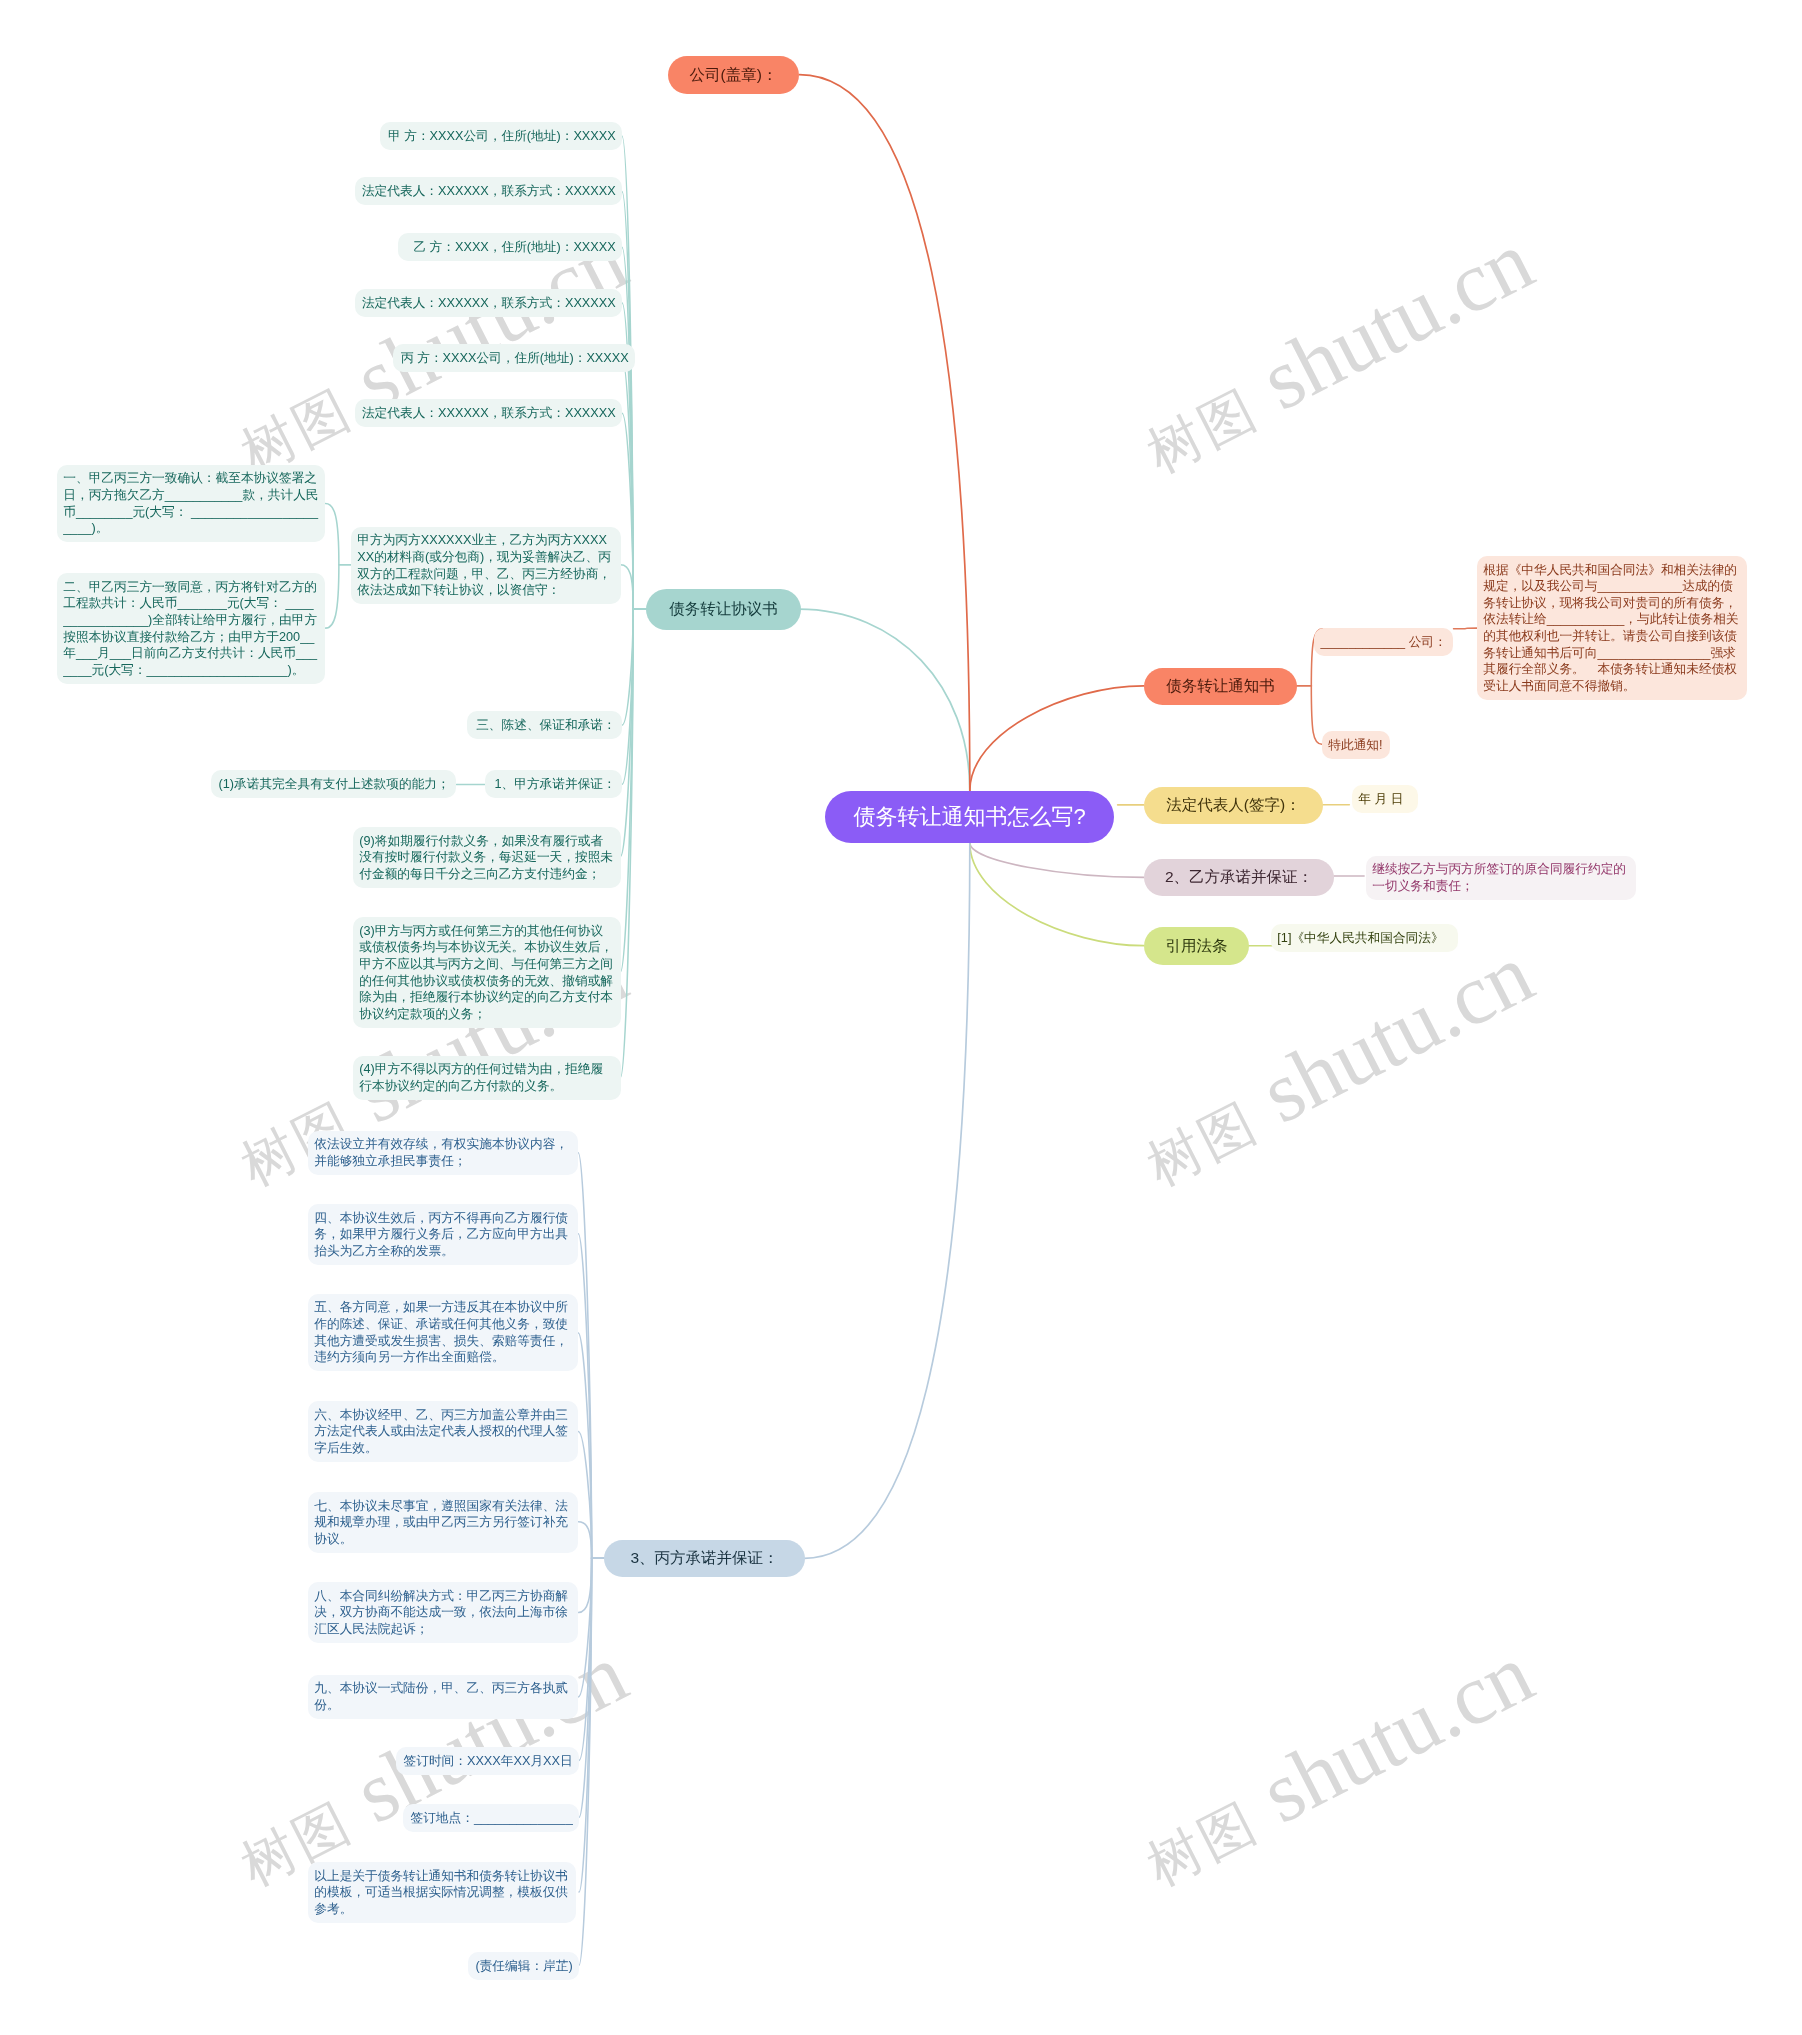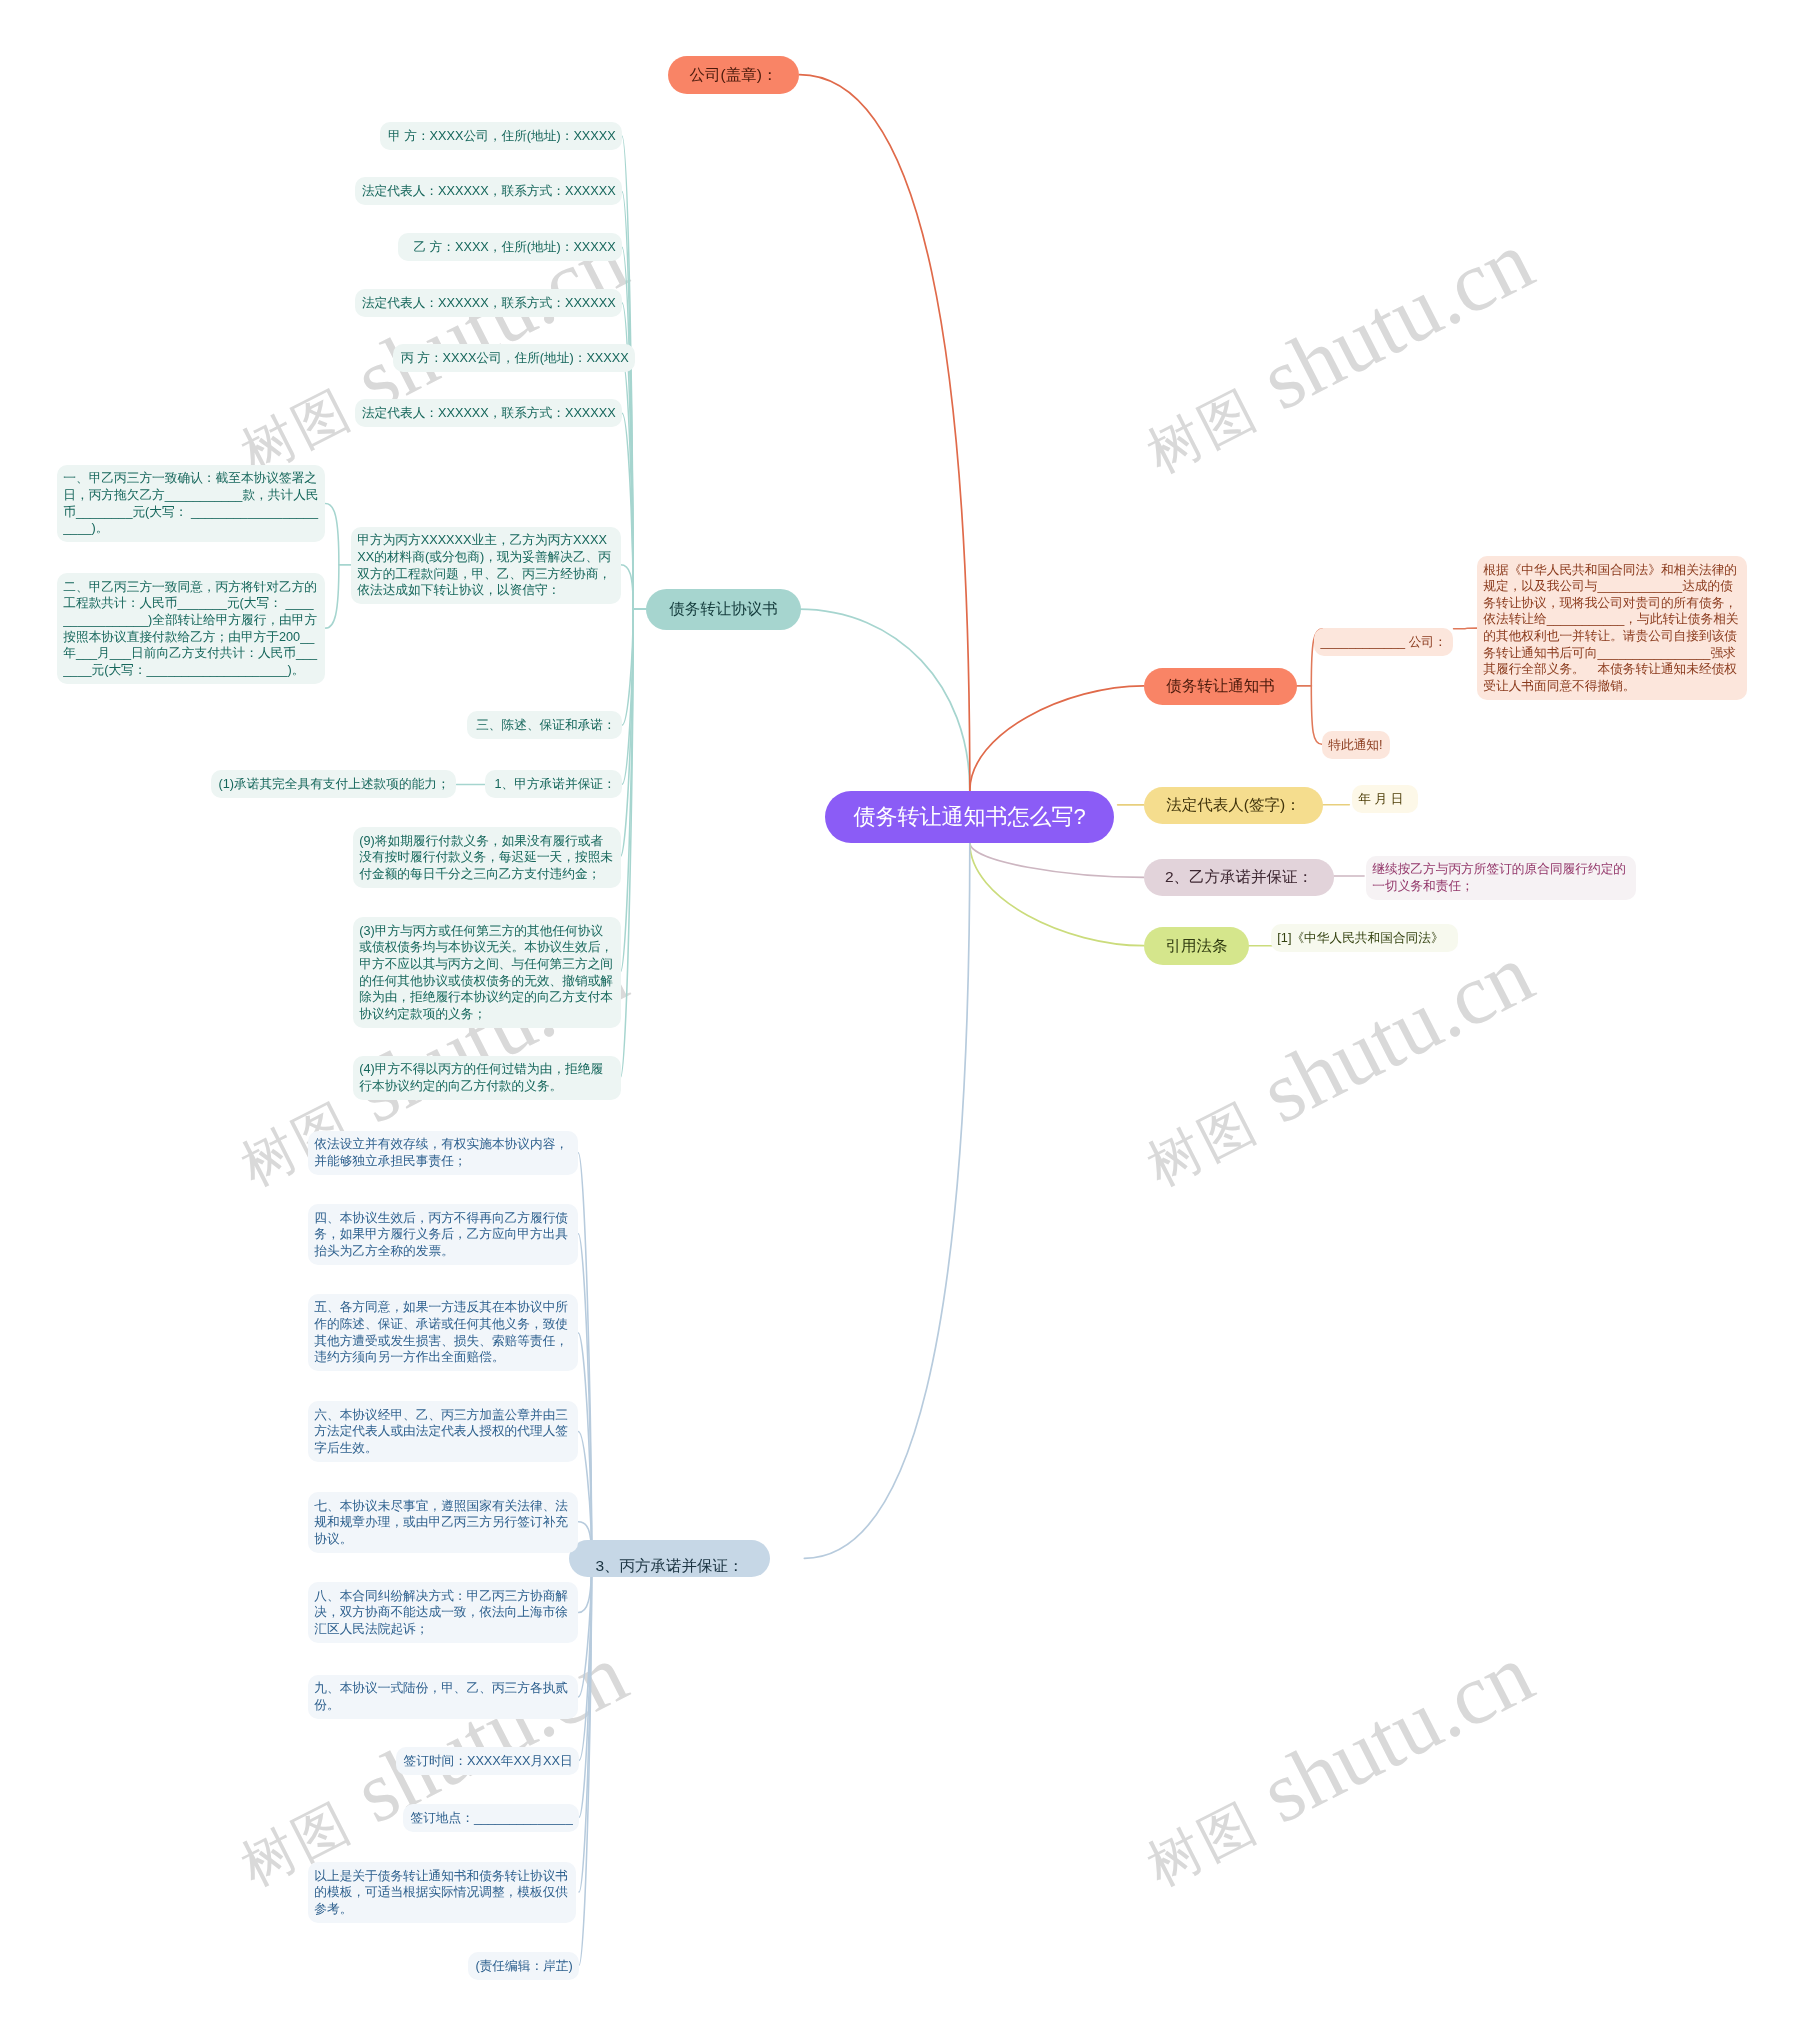--- a/index.html
+++ b/index.html
@@ -103,21 +103,21 @@
     </div>
     <div class="node n-pill c-yellow" style="left: 1144px; top: 787px; width: 179px; height: 37px;">
       <span>法定代表人(签字)：</span>
     </div>
     <div class="node n-pill c-mauve" style="left: 1144px; top: 859px; width: 190px; height: 37px;">
       <span>2、乙方承诺并保证：</span>
     </div>
     <div class="node n-pill c-green" style="left: 1144px; top: 927px; width: 105px; height: 38px;">
       <span>引用法条</span>
     </div>
-    <div class="node n-pill c-blue" style="left: 569px; top: 1540px; width: 201px; height: 37px; align-items: flex-end;">
+    <div class="node n-pill c-blue" style="left: 604px; top: 1540px; width: 201px; height: 37px;">
       <span>3、丙方承诺并保证：</span>
     </div>
     <div class="node n-leaf l-teal ar" style="left: 380px; top: 122px; width: 242px; height: 28px;">
       <span>甲 方：XXXX公司，住所(地址)：XXXXX</span>
     </div>
     <div class="node n-leaf l-teal ar" style="left: 355px; top: 177px; width: 267px; height: 28px;">
       <span>法定代表人：XXXXXX，联系方式：XXXXXX</span>
     </div>
     <div class="node n-leaf l-teal ar" style="left: 398px; top: 233px; width: 224px; height: 28px;">
       <span>乙 方：XXXX，住所(地址)：XXXXX</span>

